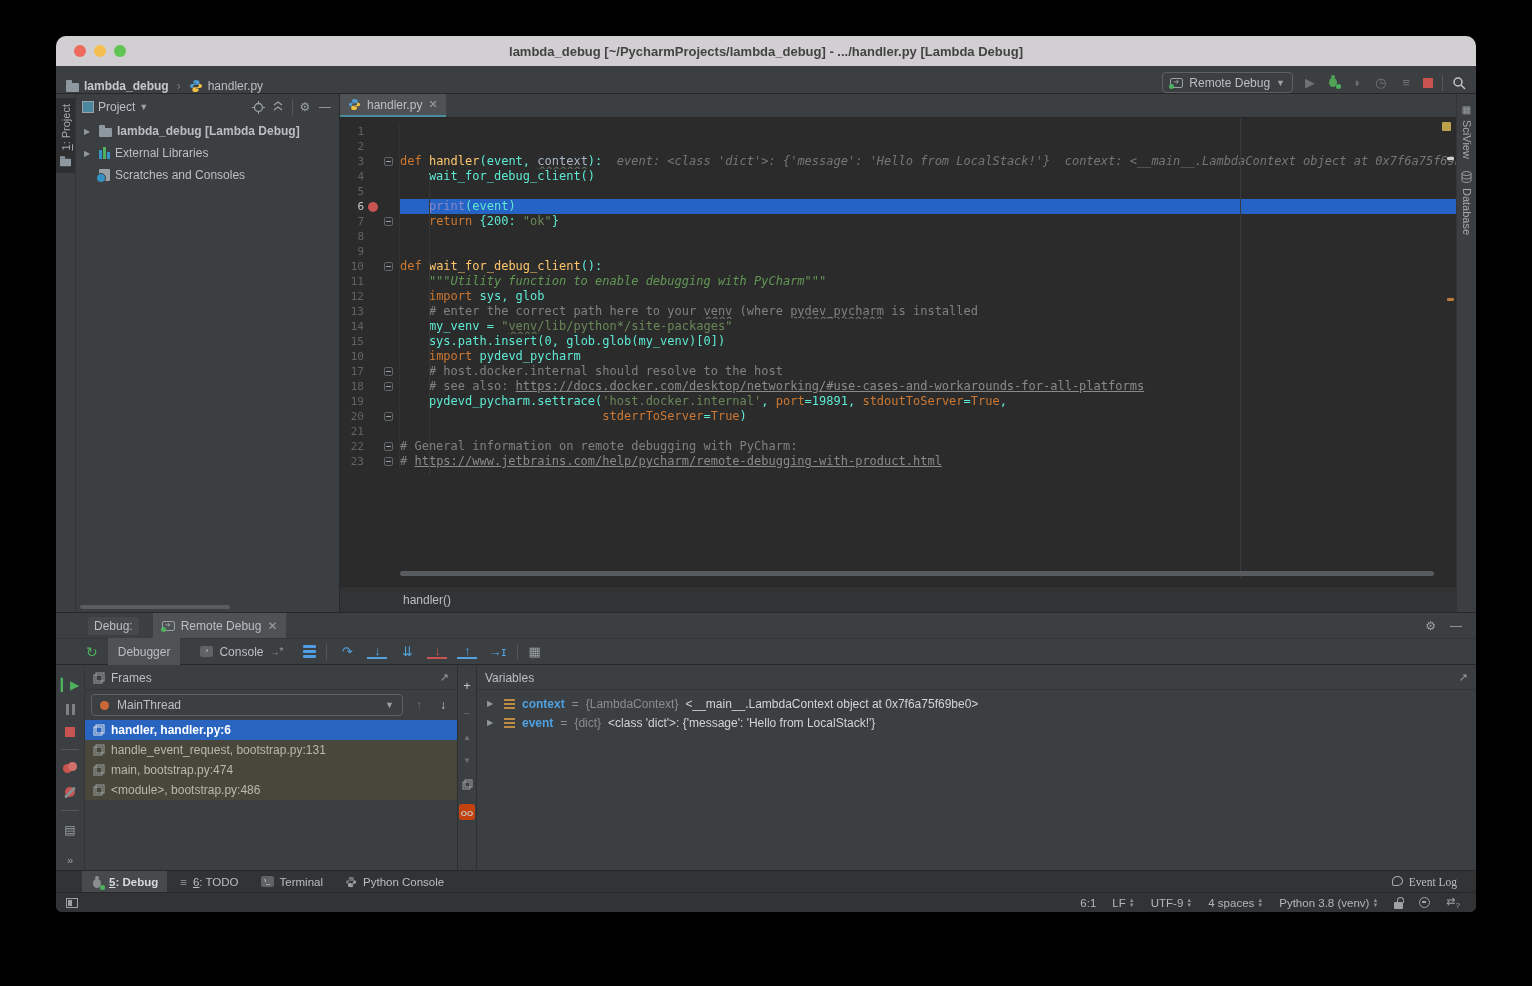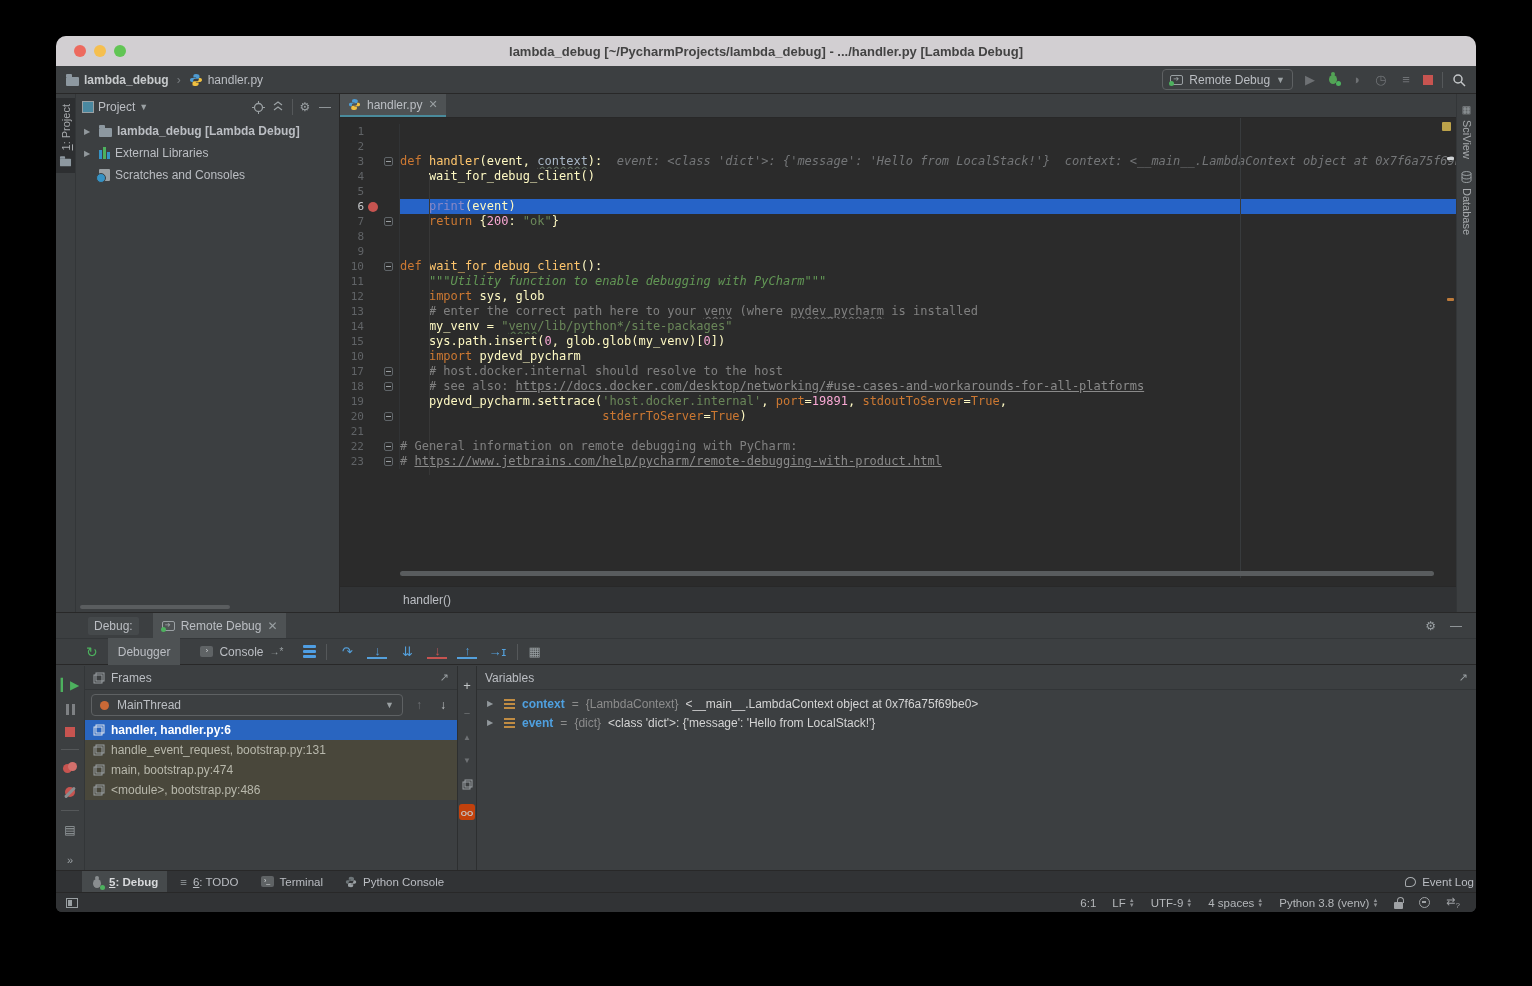--- a/index.html
+++ b/index.html
@@ -11,21 +11,21 @@
   
   .titlebar { position:absolute; left:0; top:0; right:0; height:30px; background:#d2cfd2;
     display:flex; align-items:center; justify-content:center; }
   .traffic { position:absolute; left:18px; top:9px; display:flex; gap:8px; }
   .tl { width:12px; height:12px; border-radius:50%; }
   .tl.r{background:#ed6a5e}.tl.y{background:#f5bf4f}.tl.g{background:#61c554}
   .title-text { font-size:13px; font-weight:bold; color:#434343; }
 
   
   .navbar { position:absolute; left:0; top:30px; right:0; height:28px; background:#3c3f41;
-    border-bottom:1px solid #282828; display:flex; align-items:center; padding:0 10px; color:#bbbec3; font-size:12px; }
+    border-bottom:1px solid #282828; display:flex; align-items:flex-end; padding:0 10px; color:#bbbec3; font-size:12px; }
   .crumb { display:flex; align-items:center; gap:5px; }
   .crumb b { font-weight:bold; color:#c7cacc; }
   .crumb-sep { color:#777b7e; margin:0 3px; }
   .nav-right { margin-left:auto; display:flex; align-items:center; gap:9px; }
   .combo { display:flex; align-items:center; gap:6px; border:1px solid #5e6163; border-radius:4px;
     height:21px; padding:0 7px; color:#bbbec3; }
   .combo .caret { color:#9aa0a3; font-size:9px; }
   .act { font-size:13px; width:16px; text-align:center; }
   .dis { color:#6e7174; }
   .divv { width:1px; height:16px; background:#55585a; }
@@ -97,26 +97,26 @@
   .code-line { display:flex; height:15px; position:relative; }
   .gutter { width:60px; flex:none; display:flex; align-items:center; font:11px/15px "DejaVu Sans Mono", monospace; color:#606366; border-right:1px solid #313335; }
   .ln { width:24px; text-align:right; }
   .bpcol { width:17px; display:flex; justify-content:center; align-items:center; }
   .foldcol { width:14px; display:flex; justify-content:center; align-items:center; }
   .bp-dot { width:10px; height:10px; border-radius:50%; background:#c75450; }
   .fold { width:9px; height:9px; border:1px solid #5f6468; border-radius:2px; position:relative; }
   .fold::before { content:""; position:absolute; left:1px; right:1px; top:3px; height:1px; background:#9aa0a3; }
   .code-line pre { flex:1; font:12px/15px "DejaVu Sans Mono", monospace; white-space:pre; overflow:hidden; }
   .code-line pre.cur { background:#2663c7; }
-  .tk-t{color:#fef9c3}.tk-k{color:#cc7832}.tk-f{color:#ffc66d}.tk-s{color:#6a8759}
+  .tk-t{color:#5eead4}.tk-k{color:#cc7832}.tk-f{color:#ffc66d}.tk-s{color:#6a8759}
   .tk-sw{color:#6a8759;text-decoration:underline wavy #57744f}
   .tk-d{color:#629755;font-style:italic}.tk-c{color:#808080}
   .tk-cw{color:#808080;text-decoration:underline wavy #6e6e6e}
   .tk-cl{color:#8a8a8a;text-decoration:underline}
-  .tk-n{color:#f9a8d4}.tk-b{color:#8888c6}
+  .tk-n{color:#5eead4}.tk-b{color:#8888c6}
   .tk-h{color:#747678;font-style:italic}
   .tk-wt{color:#a9b7c6;text-decoration:underline wavy #5f6b5f}
   .guide-col { position:absolute; top:24px; bottom:34px; width:1px; background:#383b3d; left:900px; }
   .guide-indent { position:absolute; width:1px; background:#373737; left:89px; }
   .insp-square { position:absolute; right:5px; top:28px; width:9px; height:9px; background:#bca24a; border-radius:1px; }
   .stripe-mark { position:absolute; right:2px; width:7px; height:3px; border-radius:1px; }
   .editor-hscroll { position:absolute; left:60px; right:22px; bottom:36px; height:5px; border-radius:3px; background:#595c5e; }
   .crumbbar { position:absolute; left:0; right:0; bottom:0; height:26px; background:#313335; border-top:1px solid #282828;
     color:#bbbec3; font-size:12px; display:flex; align-items:center; padding-left:63px; }
 
@@ -161,21 +161,21 @@
   
   .toolbar-bottom { position:absolute; left:0; right:0; top:834px; height:22px; background:#313335; border-top:1px solid #282828;
     display:flex; align-items:center; font-size:11.5px; color:#bbbec3; gap:4px; padding-left:26px; }
   .btab { display:flex; align-items:center; gap:6px; height:22px; padding:0 9px; }
   .btab.active { background:#464a4c; color:#d8dadc; font-weight:bold; }
   .bug { position:relative; display:inline-block; width:12px; height:12px; }
   .bug .body { position:absolute; left:2px; top:3px; width:8px; height:9px; border-radius:50%; background:#8a8e90; }
   .bug .head { position:absolute; left:4px; top:0; width:4px; height:4px; border-radius:50%; background:#8a8e90; }
   .bug.green .body, .bug.green .head { background:#53a355; }
   .bug .dot { position:absolute; right:-2px; bottom:-2px; width:5px; height:5px; border-radius:50%; background:#4db15e; }
-  .event-log { margin-left:auto; margin-right:2px; display:flex; align-items:center; gap:6px; }
+  .event-log { margin-left:auto; margin-right:19px; display:flex; align-items:flex-start; gap:6px;font-family:Liberation Serif, serif; }
 
   .statusbar { position:absolute; left:0; right:0; top:856px; height:20px; background:#313335; border-top:1px solid #282828;
     display:flex; align-items:center; font-size:11.5px; color:#b4b7ba; padding:0 10px; }
   .sb-right { margin-left:auto; display:flex; align-items:center; gap:16px; margin-right:6px; }
   .sb-item { display:flex; align-items:center; gap:3px; }
   .updn { display:inline-flex; flex-direction:column; font-size:6px; line-height:5px; color:#8d9093; }
   svg { display:block; }
 </style>
 </head>
 <body>

